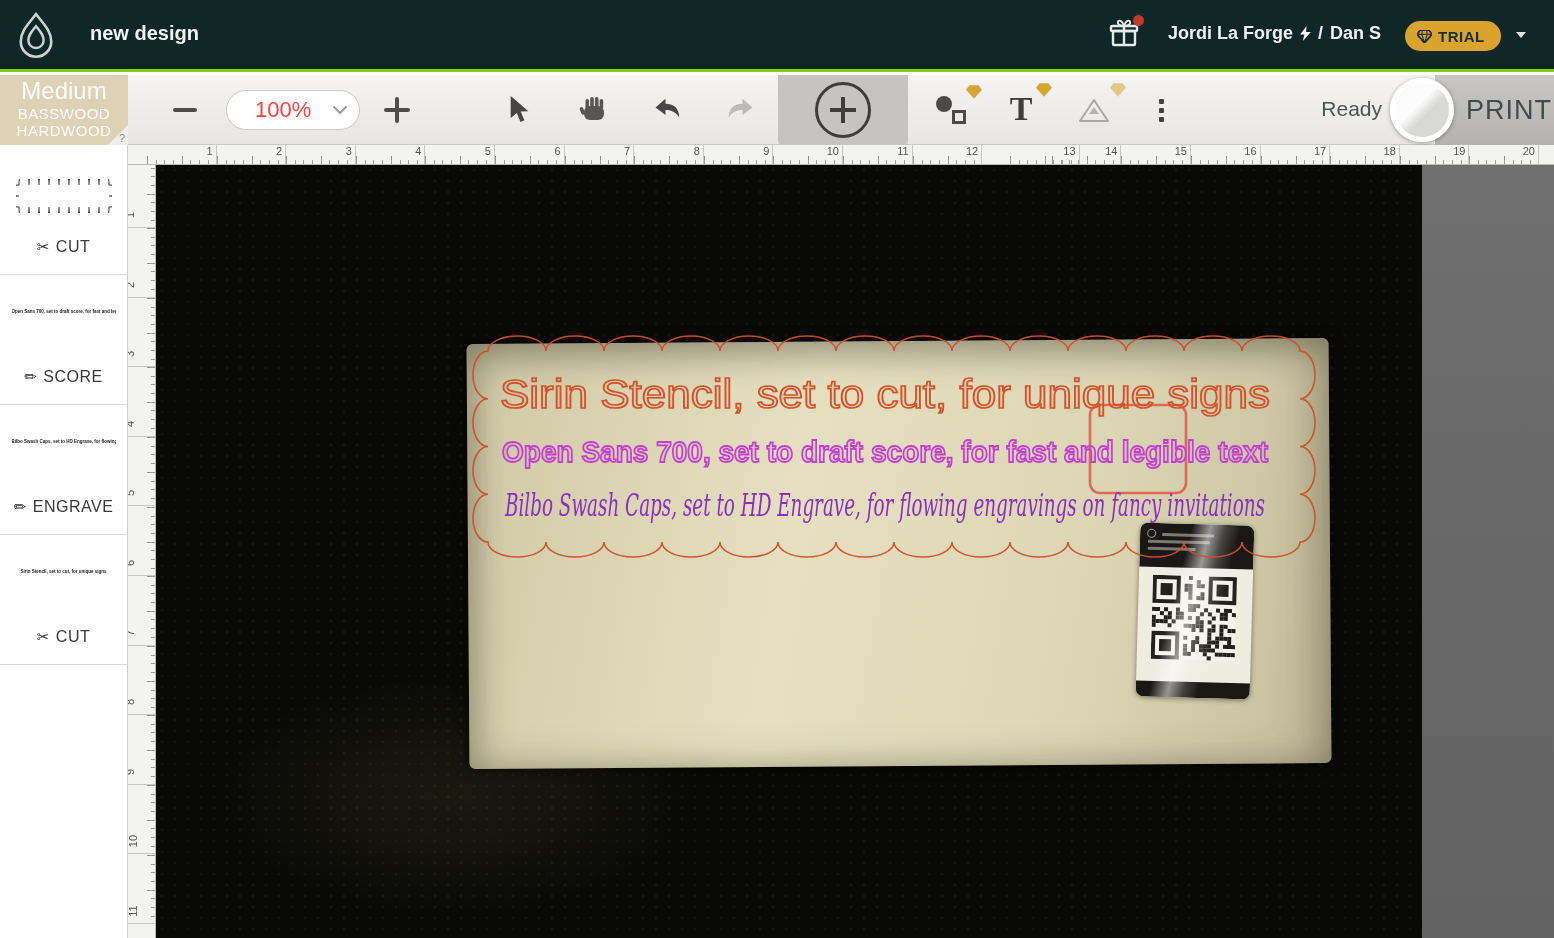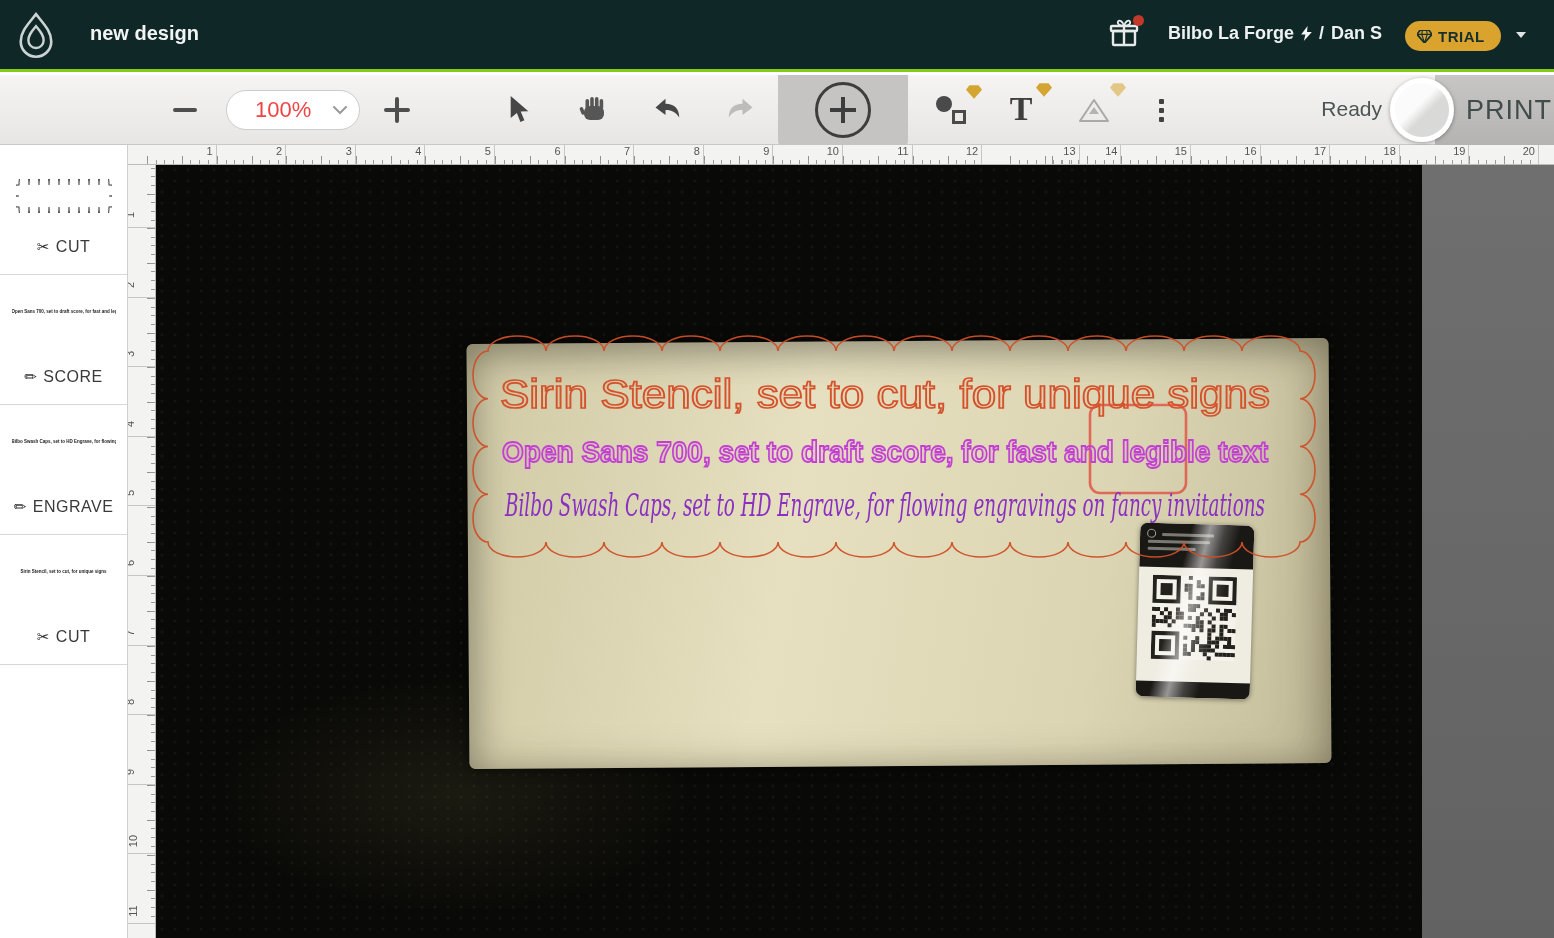--- a/index.html
+++ b/index.html
@@ -145,38 +145,45 @@
       <svg width="32" height="32" viewBox="0 0 32 32">
         <rect x="5" y="13" width="22" height="14" rx="1" fill="none" stroke="#e8eaea" stroke-width="2.4"></rect>
         <rect x="3" y="8" width="26" height="5" rx="1" fill="none" stroke="#e8eaea" stroke-width="2.4"></rect>
         <line x1="16" y1="8" x2="16" y2="27" stroke="#e8eaea" stroke-width="2.4"></line>
         <path d="M16 8 C12 8 9 6 10 3.5 C11 1.5 15 3 16 8 Z" fill="none" stroke="#e8eaea" stroke-width="1.8"></path>
         <path d="M16 8 C20 8 23 6 22 3.5 C21 1.5 17 3 16 8 Z" fill="none" stroke="#e8eaea" stroke-width="1.8"></path>
       </svg>
       <span class="gift-dot"></span>
     </div>
     <div class="account">
-      <span>Bilbo La Forge</span>
+      <span>Jordi La Forge</span>
       <svg width="11" height="15" viewBox="0 0 10 14">
         <polygon points="6,0 0,8 4,8 2.5,14 10,5.5 5.5,5.5" fill="#f4f6f6"></polygon>
       </svg>
       <span>/</span>
       <span>Dan S</span>
     </div>
     <div class="trial-pill">
       <svg width="15" height="13" viewBox="0 0 14 12">
         <path d="M3 0 L11 0 L14 4 L7 12 L0 4 Z" fill="none" stroke="#15302d" stroke-width="1.6"></path>
         <path d="M0 4 L14 4 M5 0 L4.5 4 L7 12 M9 0 L9.5 4 L7 12" stroke="#15302d" stroke-width="1" fill="none"></path>
       </svg>
       <span>TRIAL</span>
     </div>
     <div class="acct-caret"></div>
   </header>
 
   <div class="toolbar">
+    <div class="material-chip">
+      <div class="m-size">Medium</div>
+      <div class="m-line">BASSWOOD</div>
+      <div class="m-line">HARDWOOD</div>
+      <div class="chip-fold"></div>
+      <span class="chip-help">?</span>
+    </div>
 
     <div class="tb-btn" style="left:170px; top:20px; width:30px; height:30px;">
       <div class="minus-bar"></div>
     </div>
     <div class="zoom-pill">
       <span class="zoom-val">100%</span>
       <svg style="margin-left:22px" width="14" height="9" viewBox="0 0 14 9">
         <polyline points="1,1 7,7 13,1" fill="none" stroke="#9a9a9a" stroke-width="2" stroke-linecap="round"></polyline>
       </svg>
     </div>

